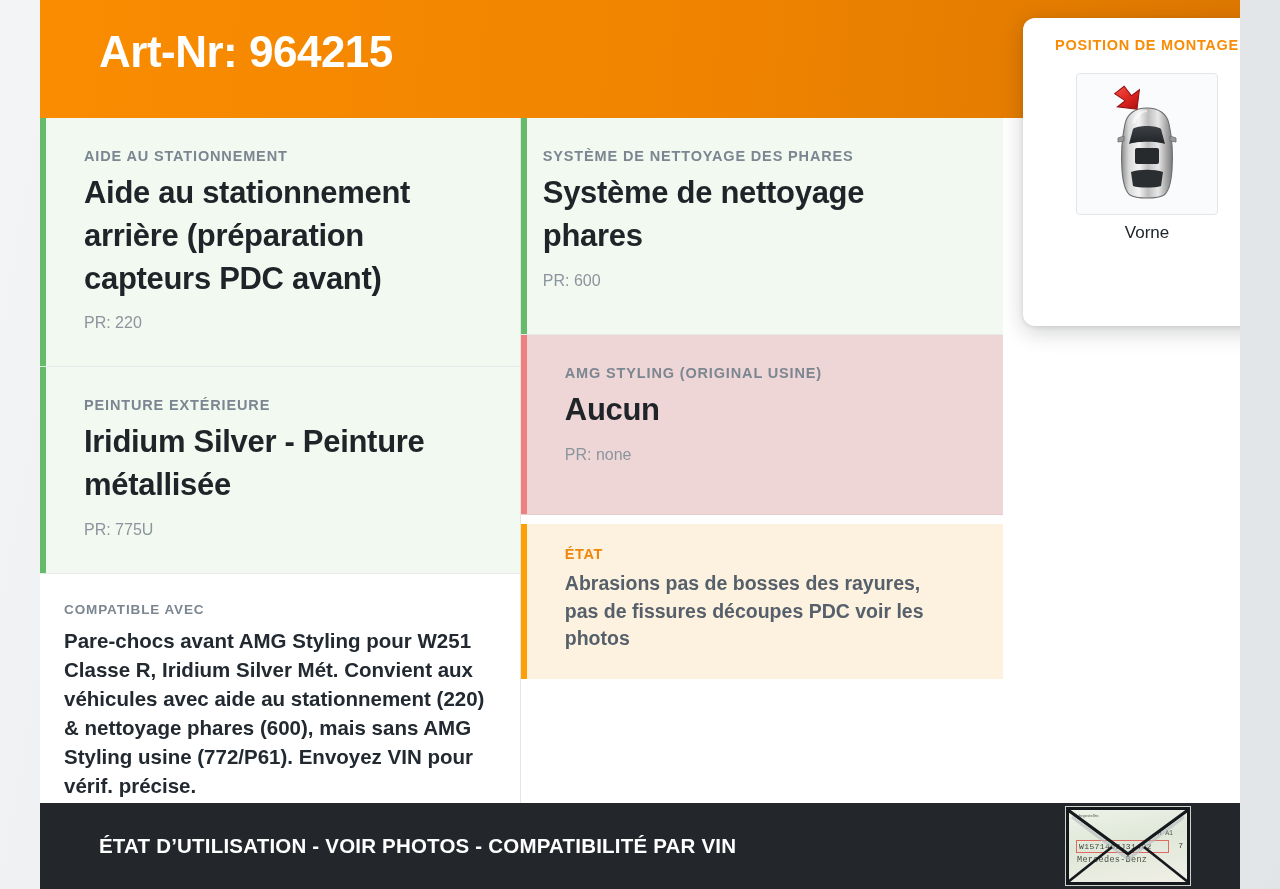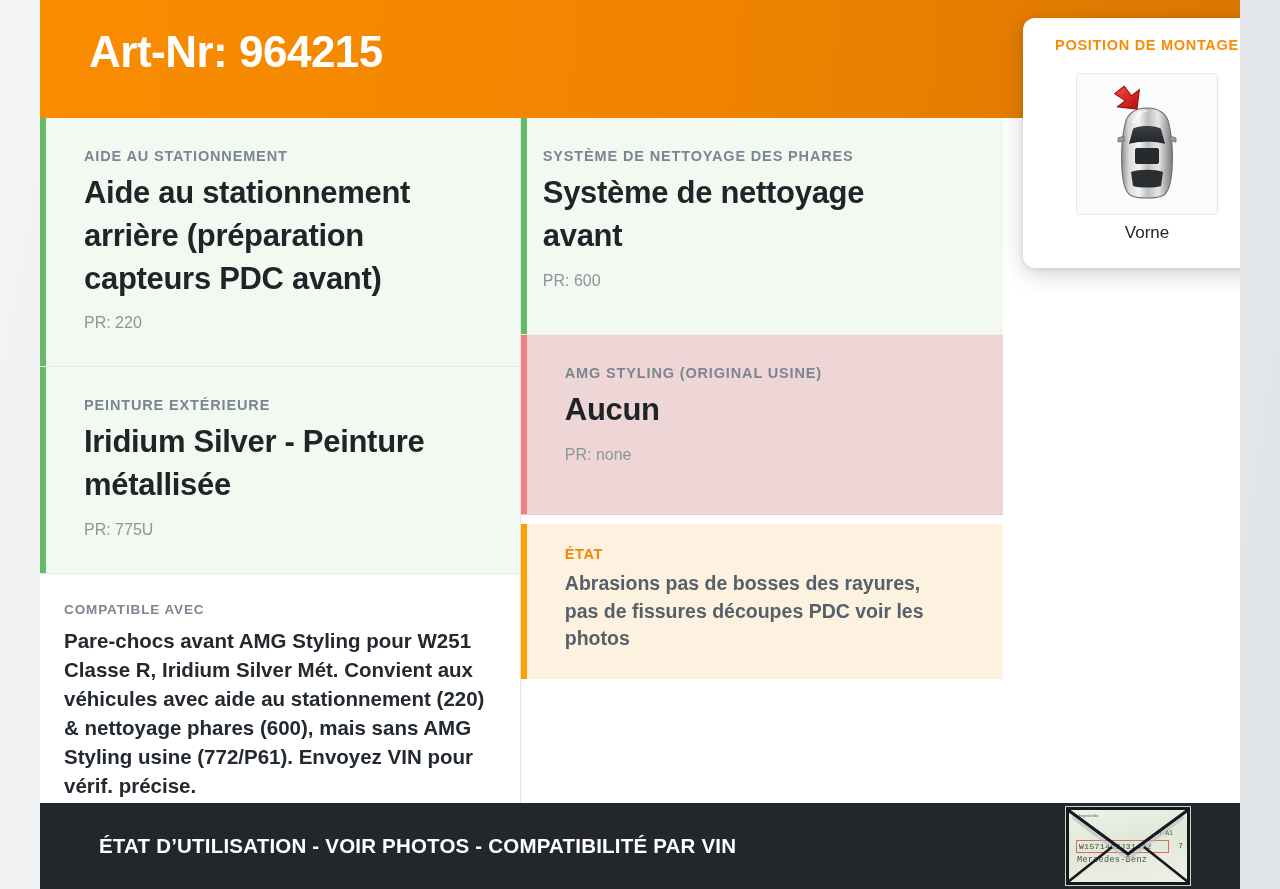--- a/index.html
+++ b/index.html
@@ -28,21 +28,21 @@
   .header {
     position: absolute;
     left: 0; top: 0;
     width: 1200px;
     height: 118px;
     background: linear-gradient(95deg, #f98c00 0%, #f08400 55%, #dd7700 100%);
     box-sizing: border-box;
   }
   .header-title {
     position: absolute;
-    left: 49px;
+    left: 59px;
     top: 27px;
     font-size: 44px;
     font-weight: bold;
     color: #ffffff;
     letter-spacing: -0.5px;
     white-space: nowrap;
   }
 
   
   .columns {
@@ -231,21 +231,21 @@
     left: 0; top: 0;
     width: 124px; height: 78px;
   }
 
   
   .position-card {
     position: absolute;
     left: 983px;
     top: 18px;
     width: 248px;
-    height: 250px;
+    height: 308px;
     background: #ffffff;
     border-radius: 12px;
     box-shadow: 0 6px 22px rgba(20,25,30,0.20), 0 1px 4px rgba(20,25,30,0.10);
     z-index: 20;
   }
   .position-title {
     position: absolute;
     left: 0; right: 0;
     top: 19px;
     text-align: center;
@@ -303,21 +303,21 @@
         <p class="compat-label">COMPATIBLE AVEC</p>
         <p class="compat-text">Pare-chocs avant AMG Styling pour W251 Classe R, Iridium Silver Mét. Convient aux véhicules avec aide au stationnement (220) &amp; nettoyage phares (600), mais sans AMG Styling usine (772/P61). Envoyez VIN pour vérif. précise.</p>
       </div>
 
     </div>
 
     <div class="col-right">
 
       <div class="card tone-yes" style="min-height:217px;padding-left:22px;">
         <p class="card-label">SYSTÈME DE NETTOYAGE DES PHARES</p>
-        <p class="card-value" style="max-width:330px;">Système de nettoyage avant</p>
+        <p class="card-value" style="max-width:330px;">Système de nettoyage phares</p>
         <p class="card-pr">PR: 600</p>
       </div>
 
       <div class="card tone-no" style="min-height:180px;">
         <p class="card-label">AMG STYLING (ORIGINAL USINE)</p>
         <p class="card-value">Aucun</p>
         <p class="card-pr">PR: none</p>
       </div>
 
       <div class="card tone-note" style="padding:22px 44px 26px 44px;margin-top:9px;">

